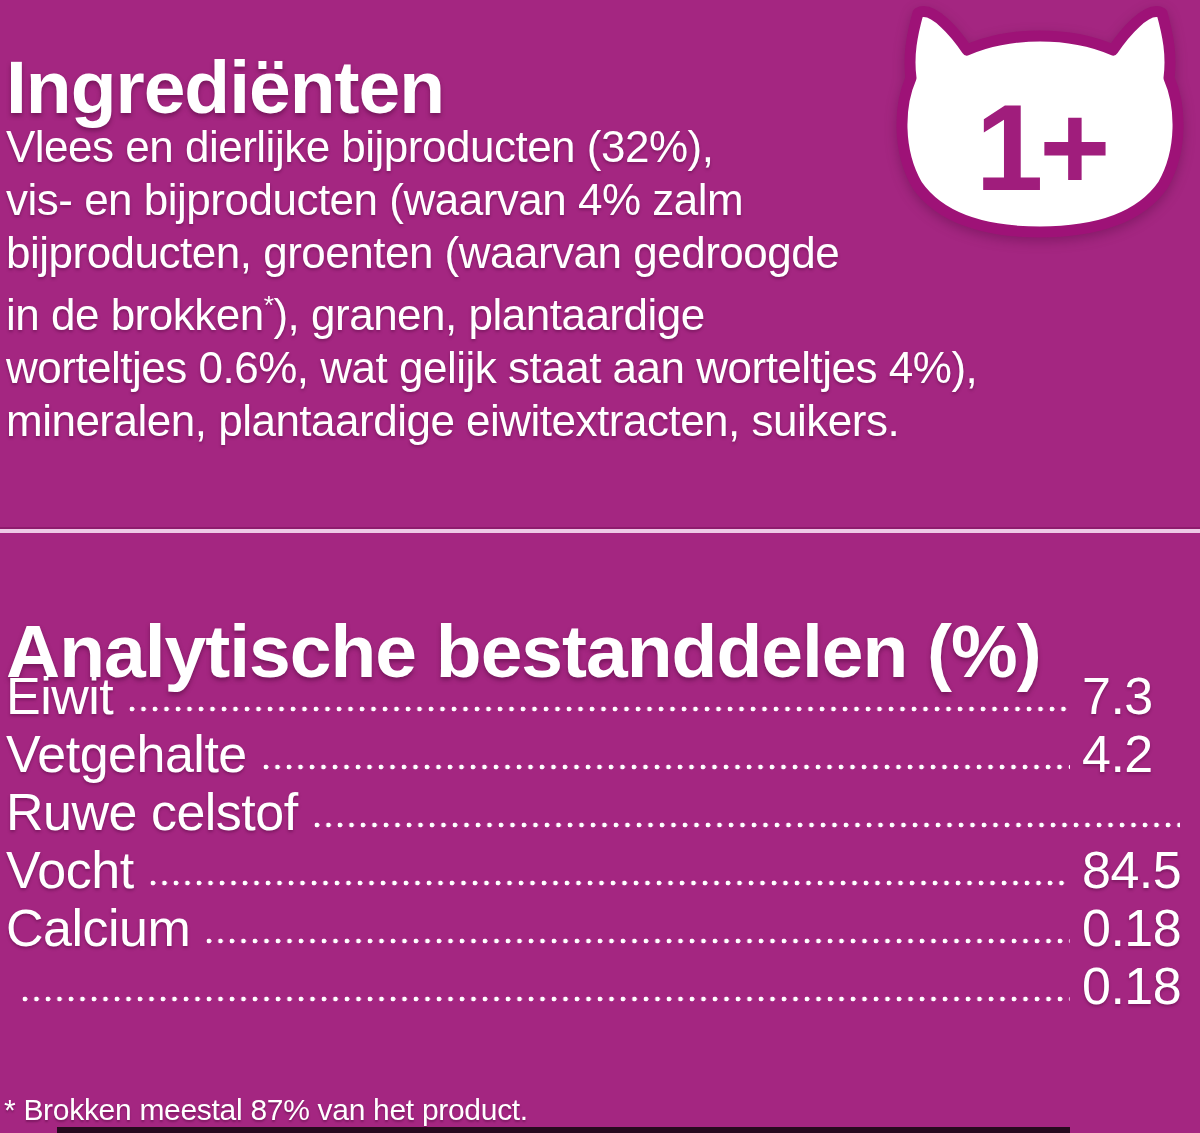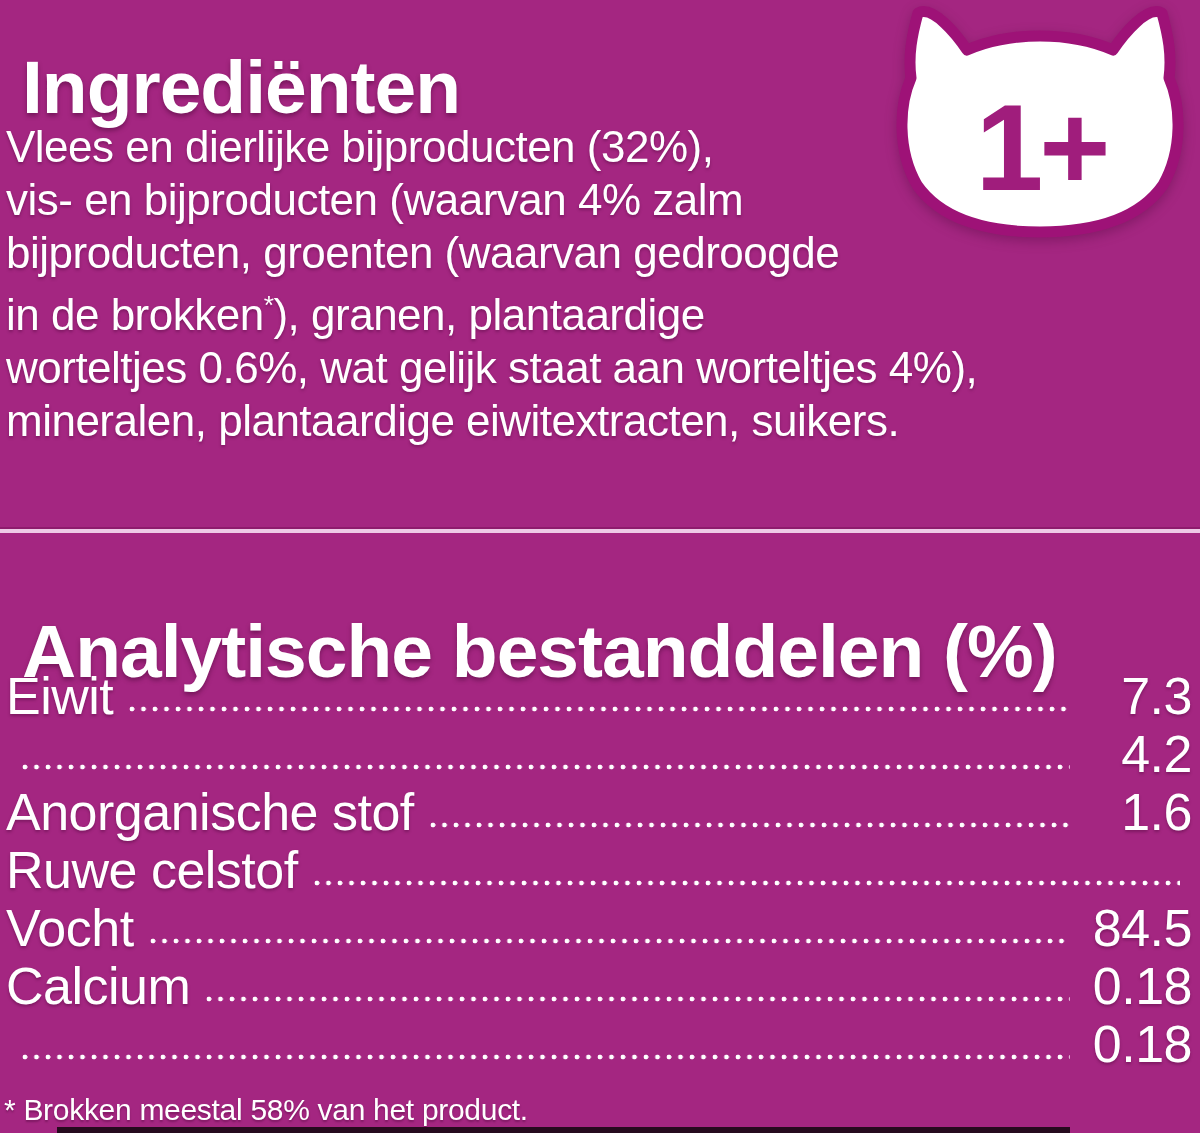--- a/index.html
+++ b/index.html
@@ -9,21 +9,20 @@
     font-family:"Liberation Sans", sans-serif;
     color:#ffffff;
     position:relative;
     overflow:hidden;
   }
   .title {
     position:absolute; left:6px;
     font-size:75px; font-weight:800; letter-spacing:-1px;
     line-height:90px; white-space:nowrap;
     text-shadow:0 3px 4px rgba(75,8,56,0.5);
-    margin-left:16px;
   }
   #ingredients-title { top:-8px; }
   #analytical-title  { top:556px; }
   .ingredients-text {
     position:absolute; left:6px; top:120px; right:20px;
     font-size:44px; line-height:53px; letter-spacing:-0.5px;
     text-shadow:0 2px 3px rgba(70,5,52,0.4);
   }
   .ingredient-line { white-space:nowrap; }
   .ingredient-line sup { font-size:60%; }
@@ -43,21 +42,21 @@
   }
   .row { display:flex; line-height:58px; align-items:stretch; }
   .row-label { white-space:nowrap; }
   .leader {
     flex:1; height:14px; align-self:flex-end;
     margin:0 12px 9px 16px;
     background-image:radial-gradient(circle at 3px 7px, #ffffff 2.1px, rgba(255,255,255,0) 2.7px);
     background-size:11.5px 14px;
     background-repeat:repeat-x;
   }
-  .row-value { min-width:110px; text-align:right; white-space:nowrap; }
+  .row-value { min-width:110px; white-space:nowrap; }
   .footnote {
     position:absolute; left:4px; top:1090px;
     font-size:30px; line-height:40px; letter-spacing:-0.3px;
     text-shadow:0 2px 2px rgba(70,5,52,0.4);
   }
   .bottom-strip {
     position:absolute; left:57px; width:1013px; bottom:0; height:6px;
     background:#260a1e;
   }
 </style>
@@ -96,27 +95,23 @@
 
 <h1 class="title" id="analytical-title">Analytische bestanddelen (%)</h1>
 
 <div class="analytical-table">
   <div class="row">
     <span class="row-label">Eiwit</span>
     <span class="leader"></span>
     <span class="row-value">7.3</span>
   </div>
   <div class="row">
+    <span class="row-label">Vetgehalte</span>
     <span class="leader"></span>
     <span class="row-value">4.2</span>
-  </div>
-  <div class="row">
-    <span class="row-label">Anorganische stof</span>
-    <span class="leader"></span>
-    <span class="row-value">1.6</span>
   </div>
   <div class="row">
     <span class="row-label">Ruwe celstof</span>
     <span class="leader"></span>
   </div>
   <div class="row">
     <span class="row-label">Vocht</span>
     <span class="leader"></span>
     <span class="row-value">84.5</span>
   </div>
@@ -124,15 +119,15 @@
     <span class="row-label">Calcium</span>
     <span class="leader"></span>
     <span class="row-value">0.18</span>
   </div>
   <div class="row">
     <span class="leader"></span>
     <span class="row-value">0.18</span>
   </div>
 </div>
 
-<div class="footnote">* Brokken meestal 58% van het product.</div>
+<div class="footnote">* Brokken meestal 87% van het product.</div>
 
 <div class="bottom-strip"></div>
 
 </body></html>

